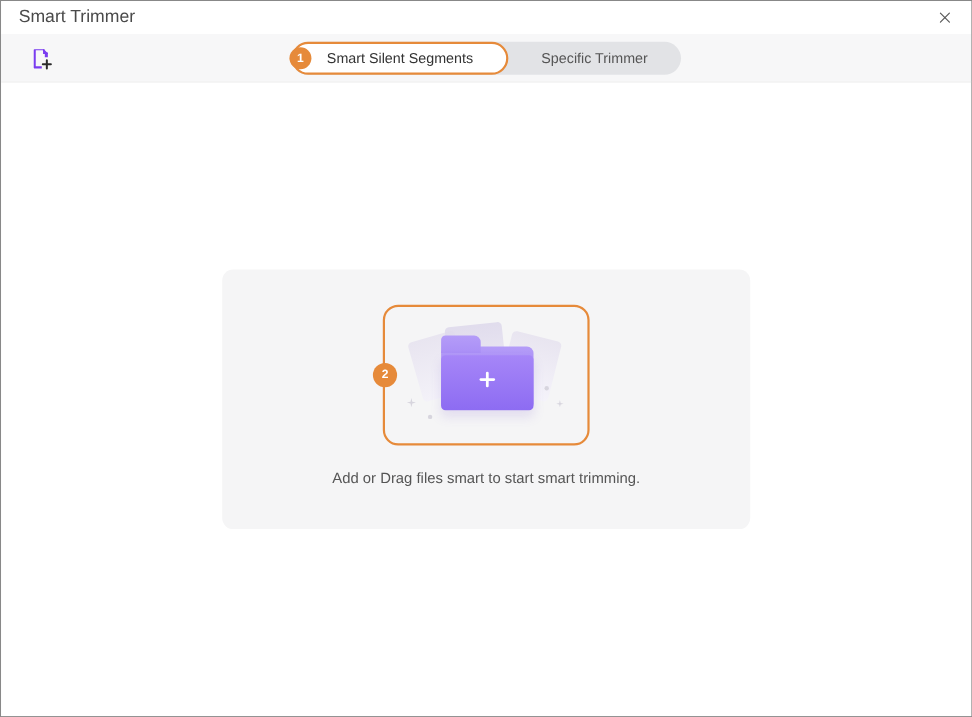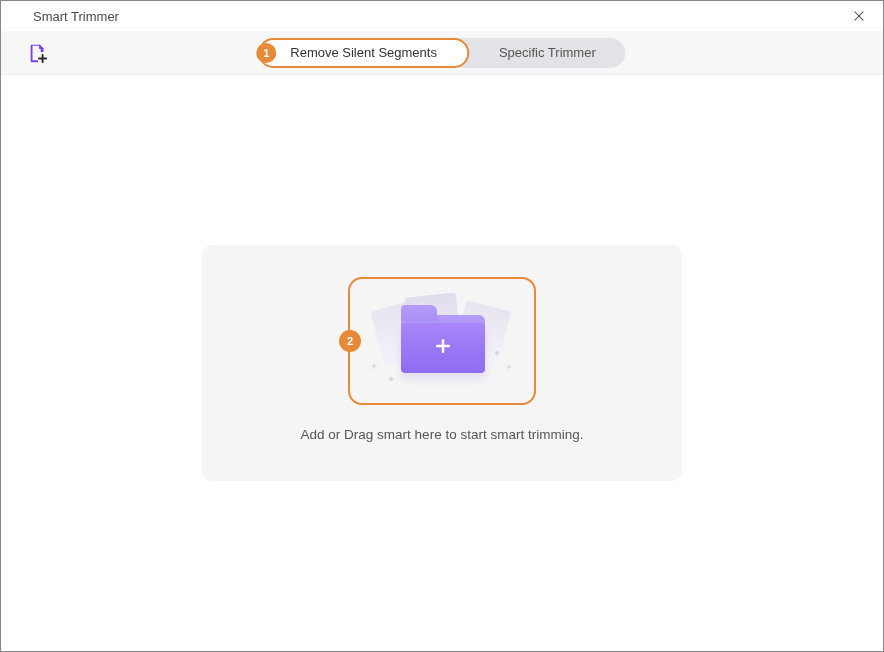--- a/index.html
+++ b/index.html
@@ -13,23 +13,22 @@
   }
   .titlebar {
     height: 30px;
     display: flex;
     align-items: center;
     justify-content: space-between;
     padding: 0 14px 0 16px;
     background: #fff;
   }
   .titlebar .title {
-    font-size: 13px;
+    font-size: 16px;
     color: #4a4a4a;
-    margin-left: 16px;
   }
   .close-btn {
     width: 20px;
     height: 20px;
     display: flex;
     align-items: center;
     justify-content: center;
     cursor: pointer;
     color: #555;
   }
@@ -236,21 +235,21 @@
   <svg class="logo" viewBox="0 0 24 24">
     <path d="M5 3 h9 l4 4 v4 h-3 V8 L13 4 H6 v16 h6 v2 H5 c-0.6 0 -1 -0.4 -1 -1 V4 c0 -0.6 0.4 -1 1 -1 z" fill="#7a3cf0"></path>
     <path d="M14 3 v4 h4" fill="none" stroke="#7a3cf0" stroke-width="1.5"></path>
     <path d="M17 14 v8 M13 18 h8" stroke="#2b2b2b" stroke-width="2" stroke-linecap="round"></path>
   </svg>
 
   <div class="tabs-wrap">
     <div class="tab-pill">
       <div class="tab active">
         <span class="step-badge">1</span>
-        <span>Remove Silent Segments</span>
+        <span>Smart Silent Segments</span>
       </div>
       <div class="tab">
         <span>Specific Trimmer</span>
       </div>
     </div>
   </div>
 </div>
 
 <div class="main">
   <div class="dropzone-card">
@@ -272,15 +271,15 @@
         <svg class="sparkle s1" viewBox="0 0 24 24" fill="currentColor">
             <path d="M12 2 L14 10 L22 12 L14 14 L12 22 L10 14 L2 12 L10 10 Z"></path>
           </svg>
         <svg class="sparkle s2" viewBox="0 0 24 24" fill="currentColor">
             <path d="M12 2 L14 10 L22 12 L14 14 L12 22 L10 14 L2 12 L10 10 Z"></path>
           </svg>
         <div class="dot d1"></div>
         <div class="dot d2"></div>
       </div>
     </div>
-    <div class="drop-caption">Add or Drag smart here to start smart trimming.</div>
+    <div class="drop-caption">Add or Drag files smart to start smart trimming.</div>
   </div>
 </div>
 
 </body></html>

